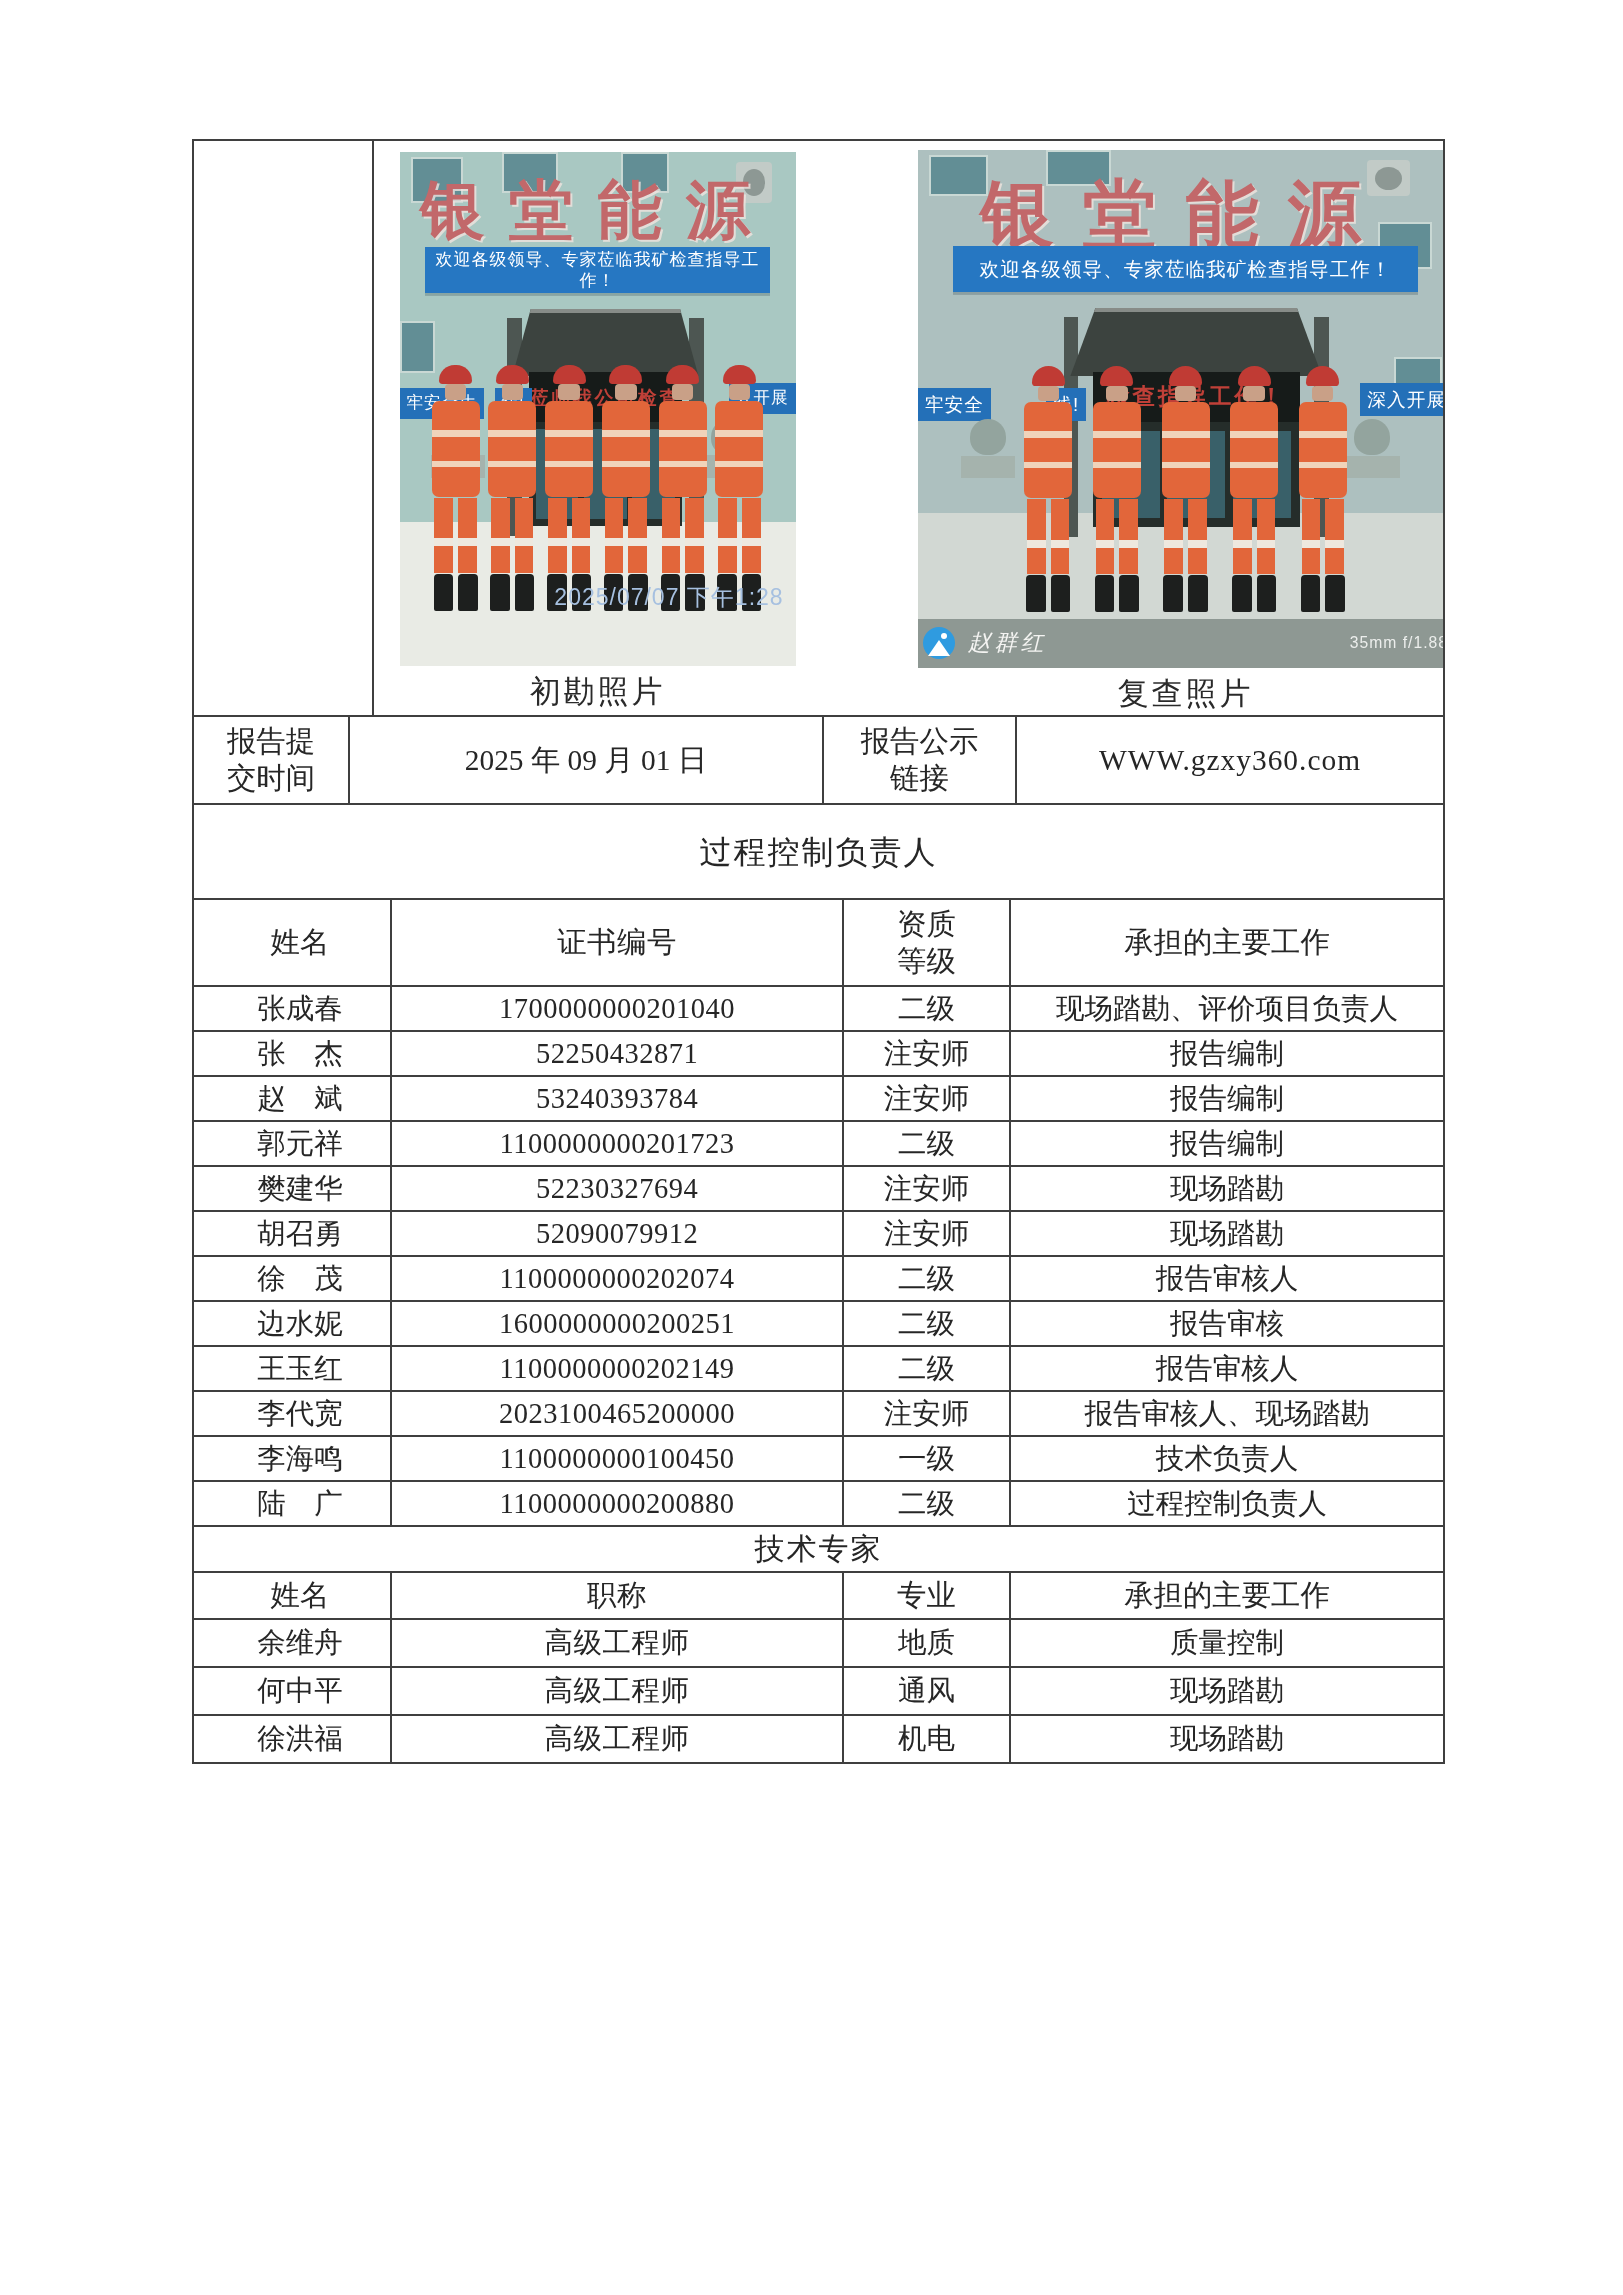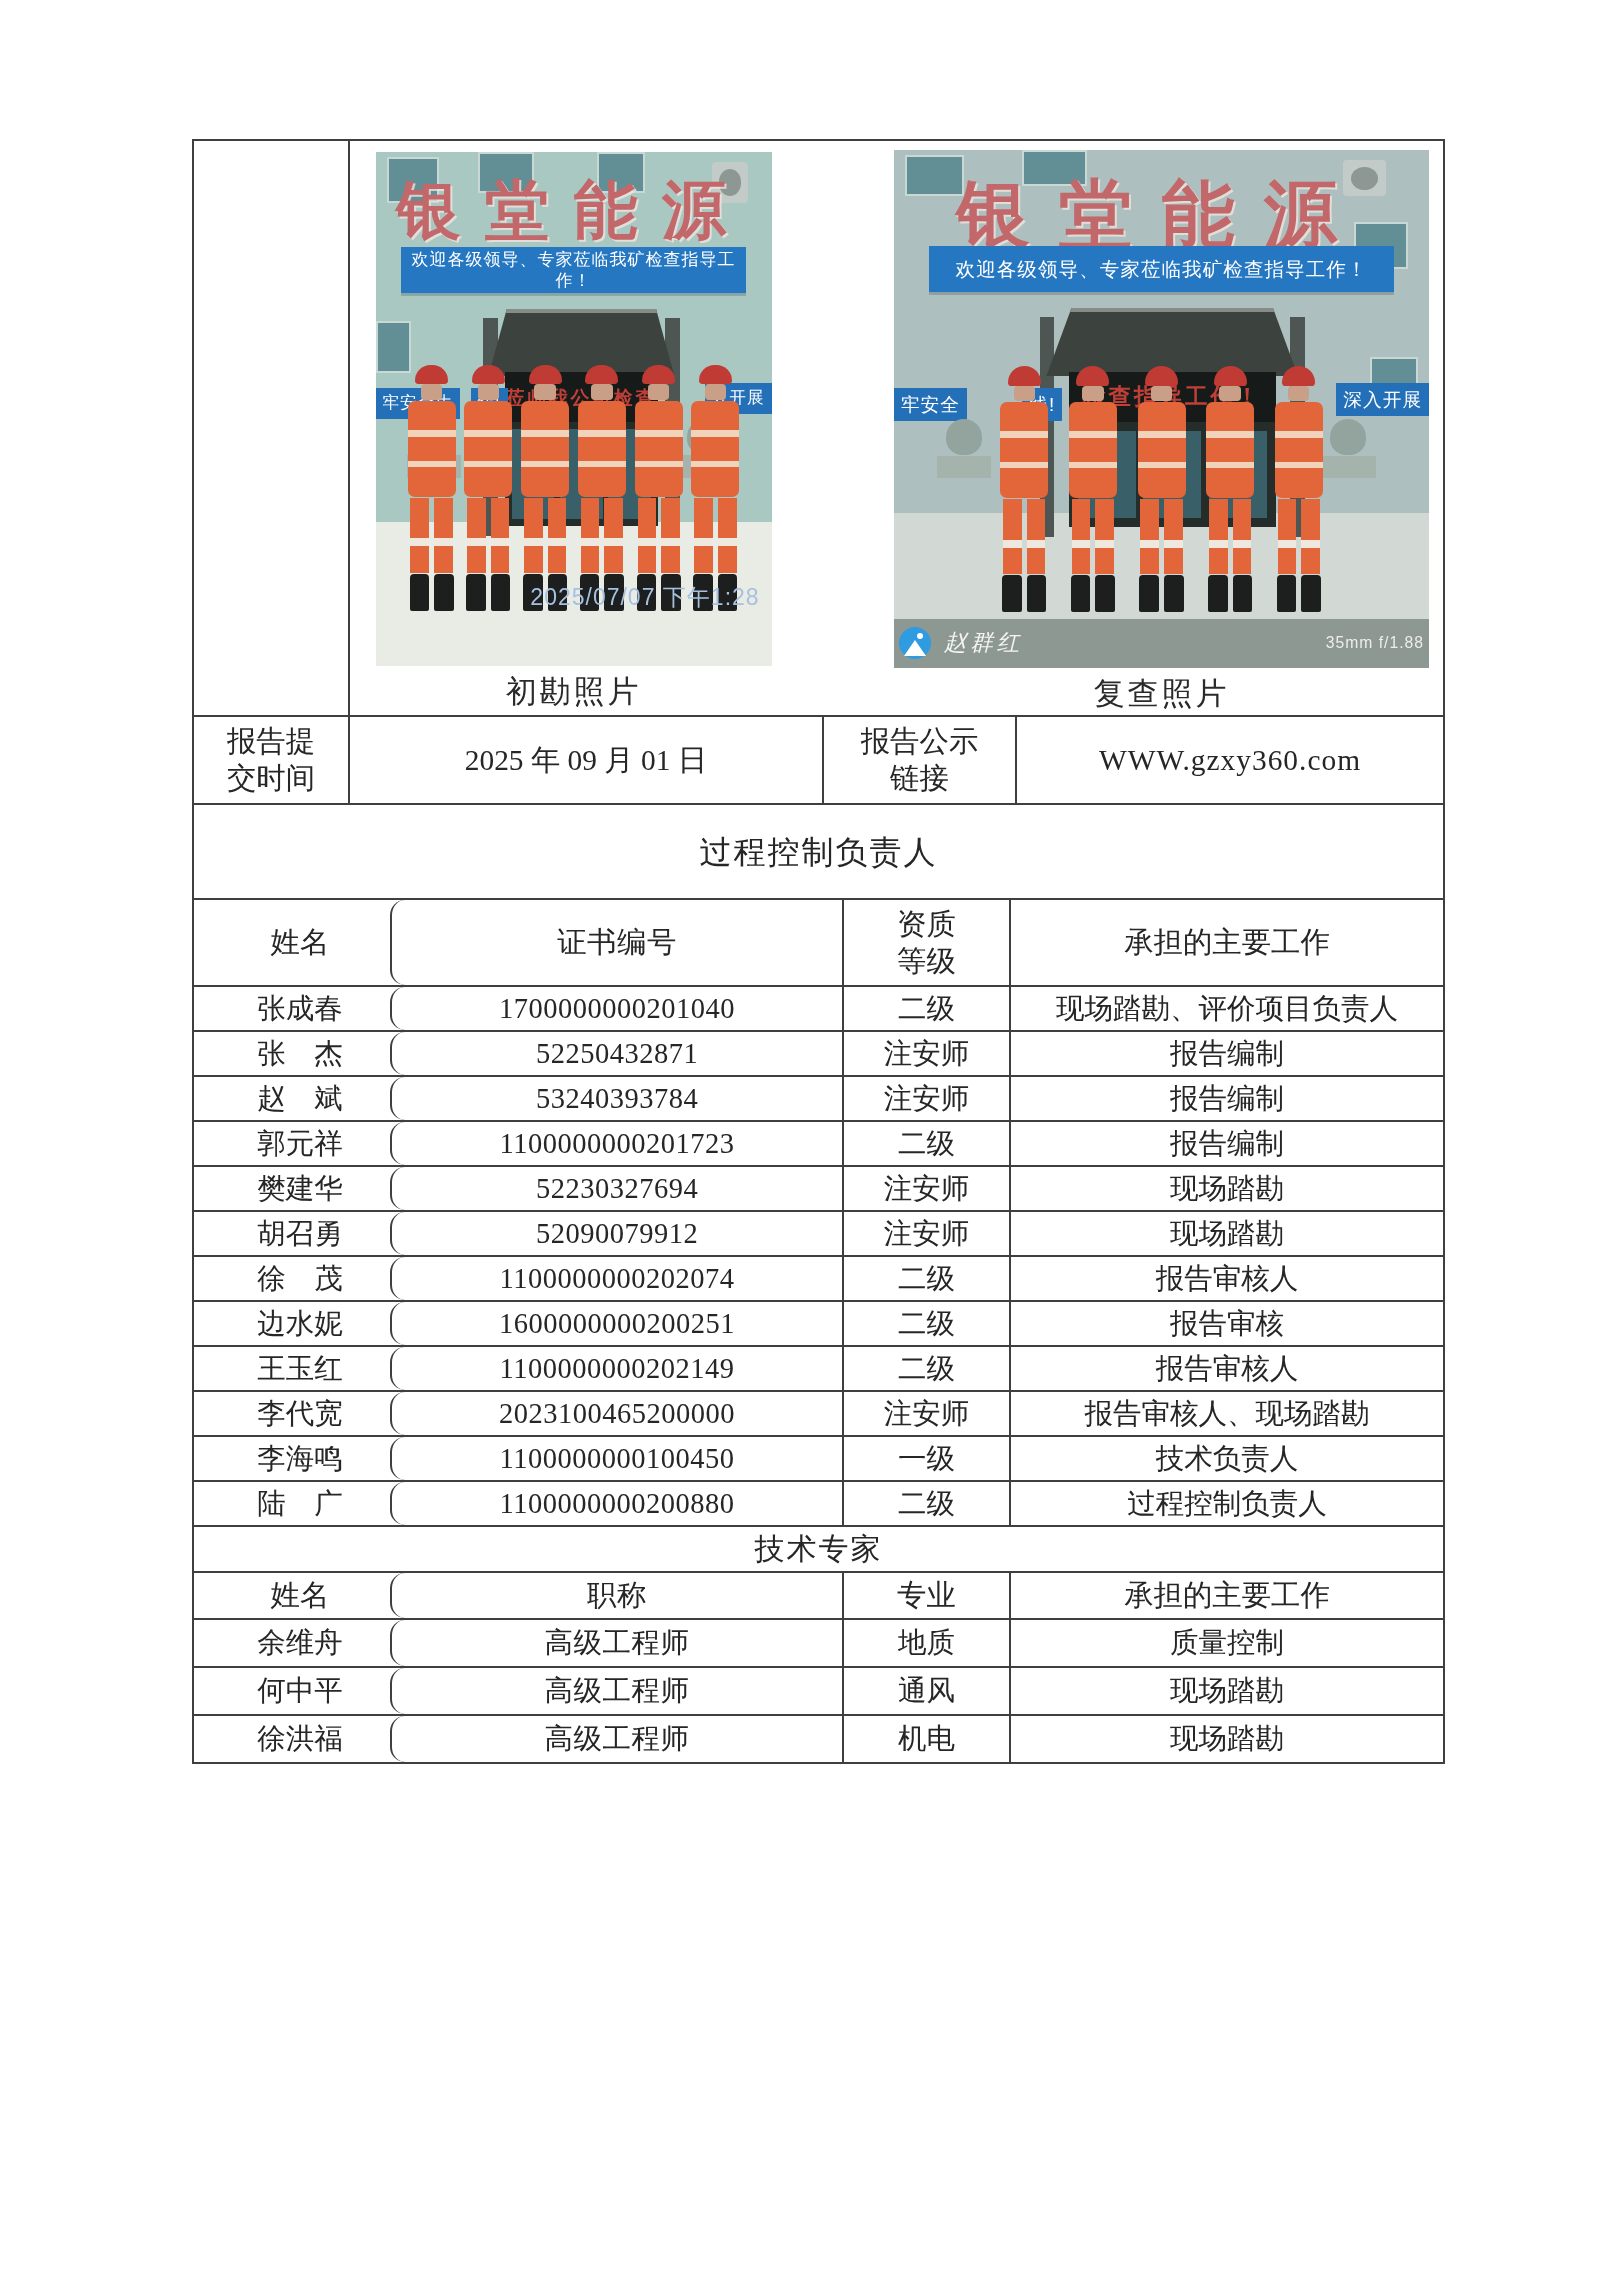--- a/index.html
+++ b/index.html
@@ -6,41 +6,41 @@
   body{
     width:1623px;height:2295px;position:relative;
     font-family:"Liberation Serif","DejaVu Serif",serif;
     color:#262626;
   }
   .sheet-table{
     position:absolute;left:192px;top:139px;width:1253px;
     border:2.9px solid #3f3f3f;box-sizing:border-box;background:#fff;
   }
   .trow{display:flex;width:100%;box-sizing:border-box;border-top:2px solid #3f3f3f;}
-  .trow:first-child{border-top:none;}
+  .trow:first-child{border-top:none;gap:24px;}
   .tcell{
     box-sizing:border-box;border-left:2px solid #3f3f3f;
     display:flex;align-items:center;justify-content:center;
     text-align:center;overflow:hidden;line-height:1.25;
   }
   .tcell:first-child{border-left:none;}
   .pre{white-space:pre-line;}
 
   
   .row-photos{height:574px;}
   .row-meta{height:88px;font-size:29.4px;}
   .row-section1{height:95px;}
   .row-header1{height:87px;}
   .row-person{height:45px;}
   .row-section2{height:46px;}
   .row-header2{height:47px;}
   .row-expert{height:48px;}
 
   .c-name{width:180px;margin-left:16px;}
-  .c-cert{width:452px;letter-spacing:0.5px;border-radius:15px;}
+  .c-cert{width:452px;letter-spacing:0.5px;}
   .c-level{width:167px;}
   .c-work{flex:1;}
   .m-label{width:154px;}
   .m-date{width:474px;}
   .m-linklabel{width:193px;}
   .m-link{flex:1;letter-spacing:1px;}
 
   .section-title{flex:1;font-size:32px;letter-spacing:2px;}
   .row-section2 .section-title{font-size:30px;}
   .hdr{font-size:29.4px;}

